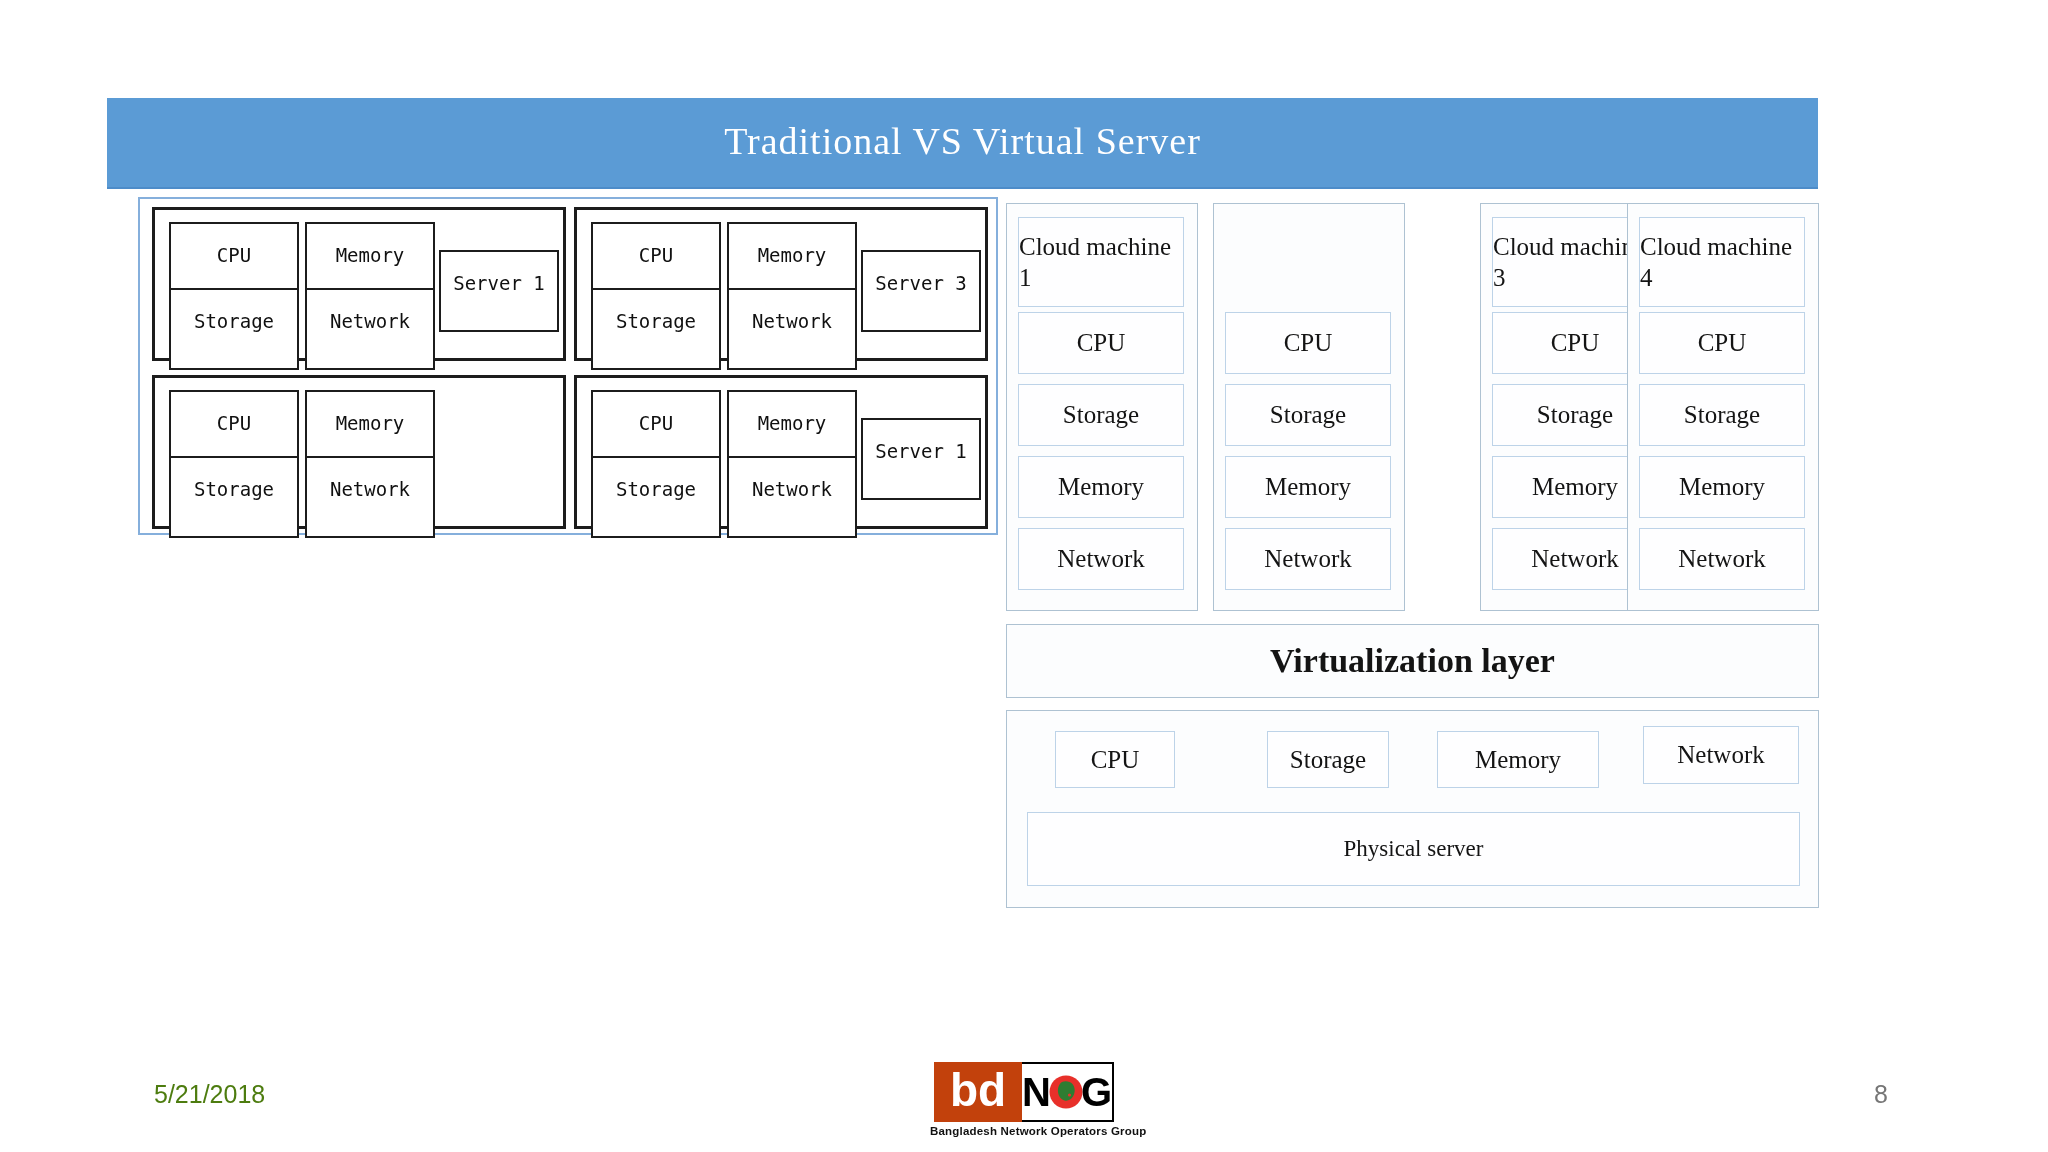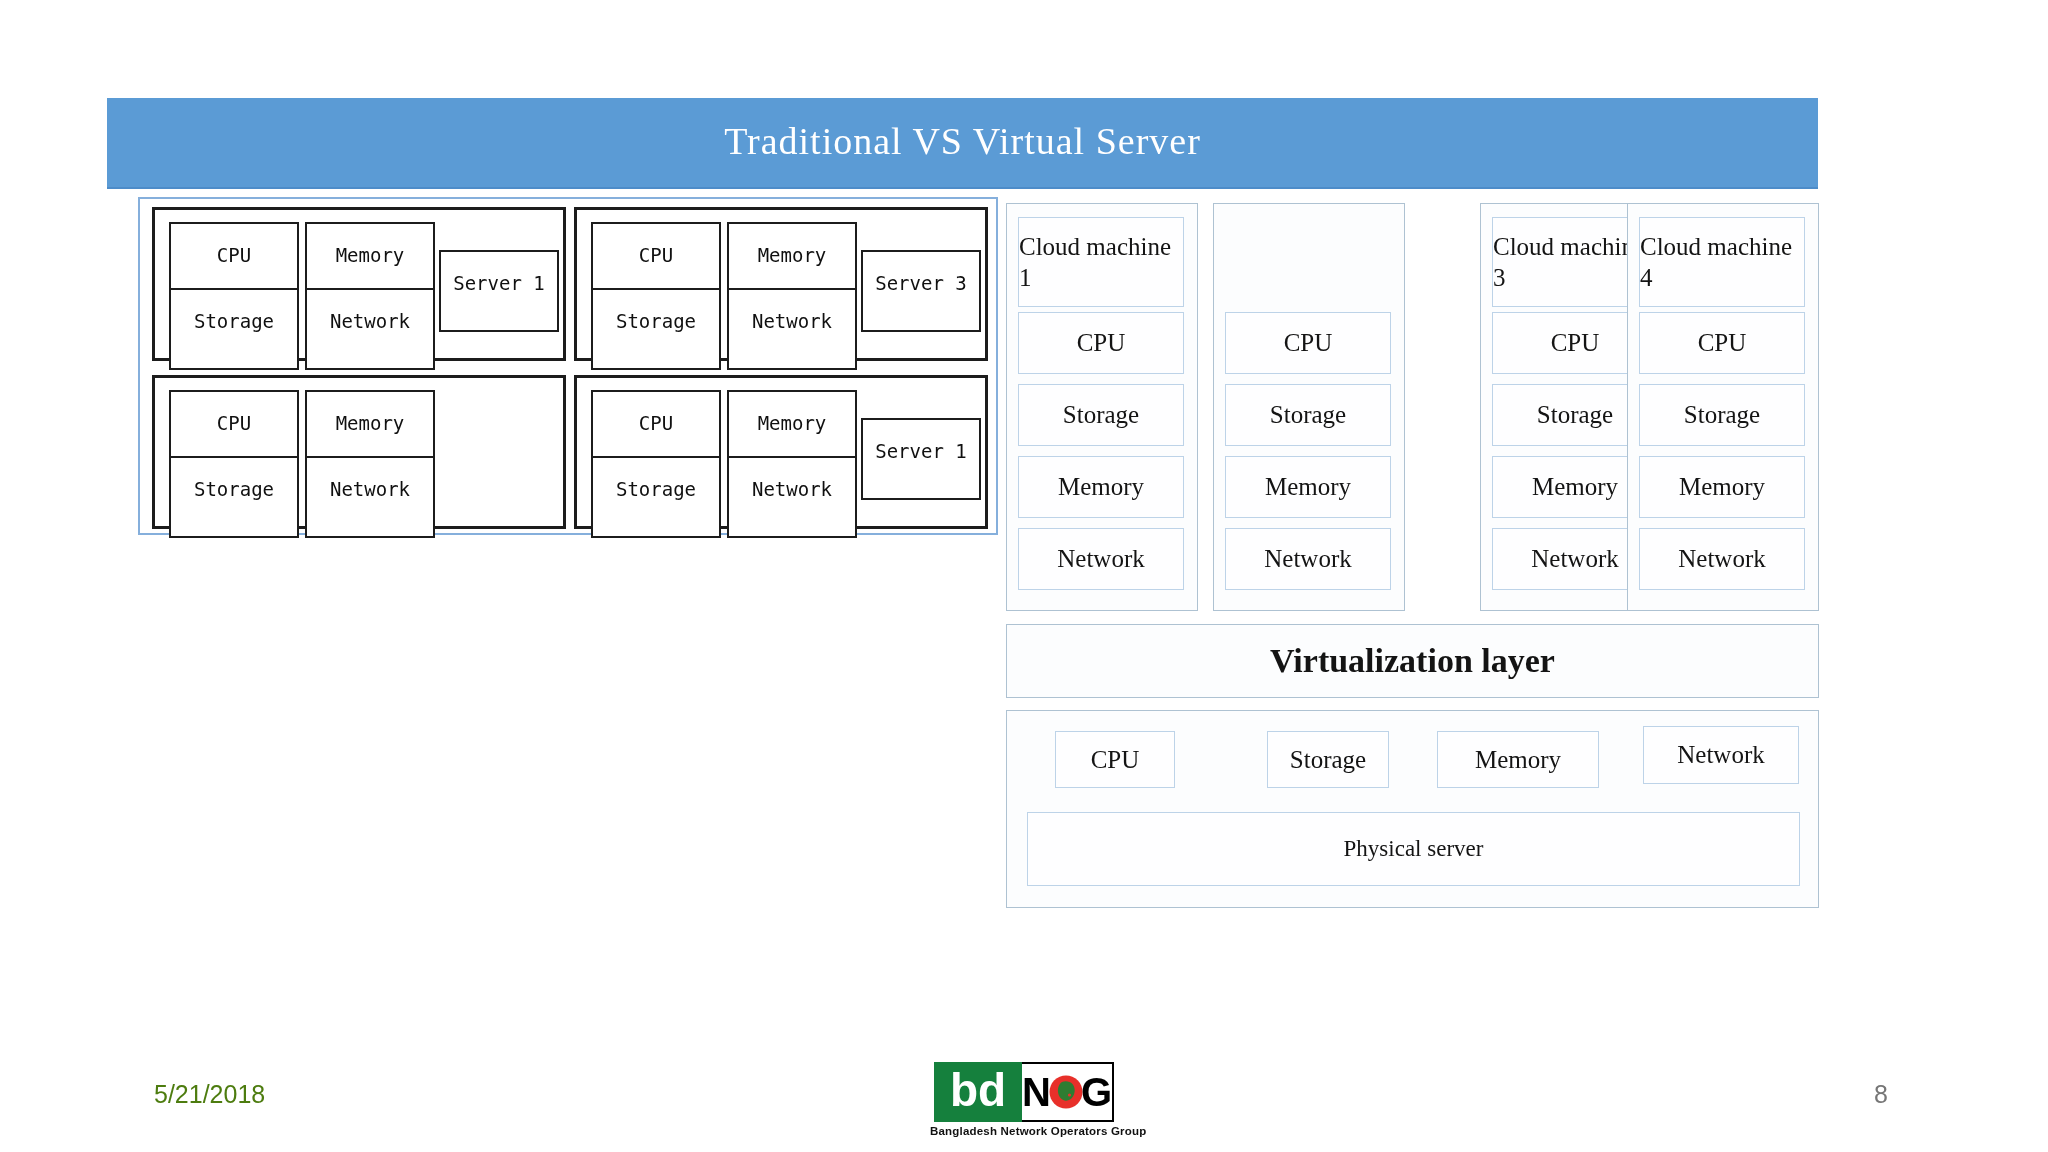--- a/index.html
+++ b/index.html
@@ -57,21 +57,21 @@
   .p-mem { left:430px; top:20px; width:160px; height:55px; }
   .p-net { left:636px; top:15px; width:154px; height:56px; }
   .p-bar { left:20px;  top:101px; width:771px; height:72px; font-size:23px; }
 
   
   .foot-date { position:absolute; left:154px; top:1080px; font-size:25px; color:#4d7c0f; }
   .foot-page { position:absolute; left:1874px; top:1080px; font-size:25px; color:#767676; }
 
   .logo { position:absolute; left:930px; top:1062px; width:190px; }
   .logo-row { display:flex; width:182px; height:60px; margin:0 auto; }
-  .logo-bd { width:88px; background:#15803d; color:#ffffff; display:flex; align-items:center;
+  .logo-bd { width:88px; background:#c2410c; color:#ffffff; display:flex; align-items:center;
              justify-content:center; font-weight:bold; font-size:46px; line-height:1; padding-bottom:4px; }
   .logo-nog { width:90px; background:#ffffff; border:2px solid #000000; border-left:none;
               display:flex; align-items:center; justify-content:center; gap:0px;
               font-weight:bold; font-size:40px; color:#000000; line-height:1; }
   .logo-disc { width:34px; height:34px; display:inline-flex; margin:0 -2px; }
   .logo-tagline { margin-top:3px; font-weight:bold; font-size:11.5px; color:#111111;
                   white-space:nowrap; text-align:left; letter-spacing:0.2px; }
 </style>
 </head>
 <body>

